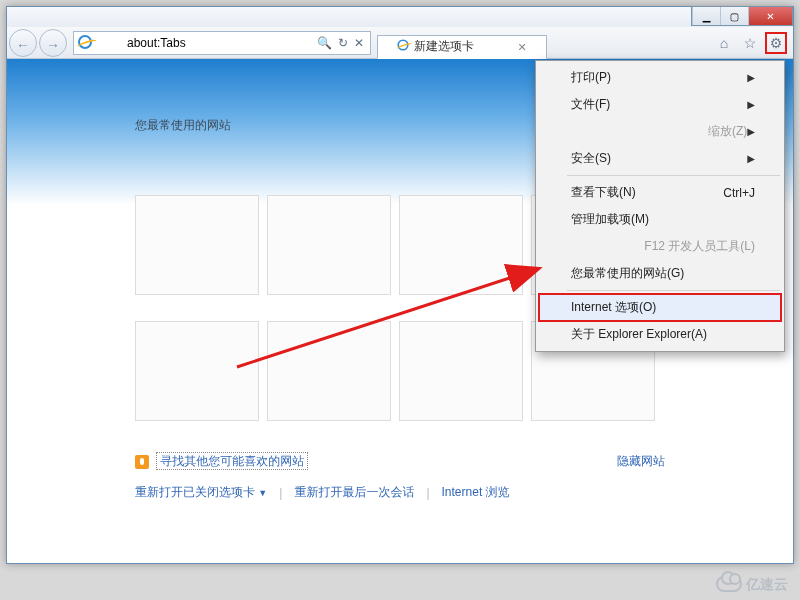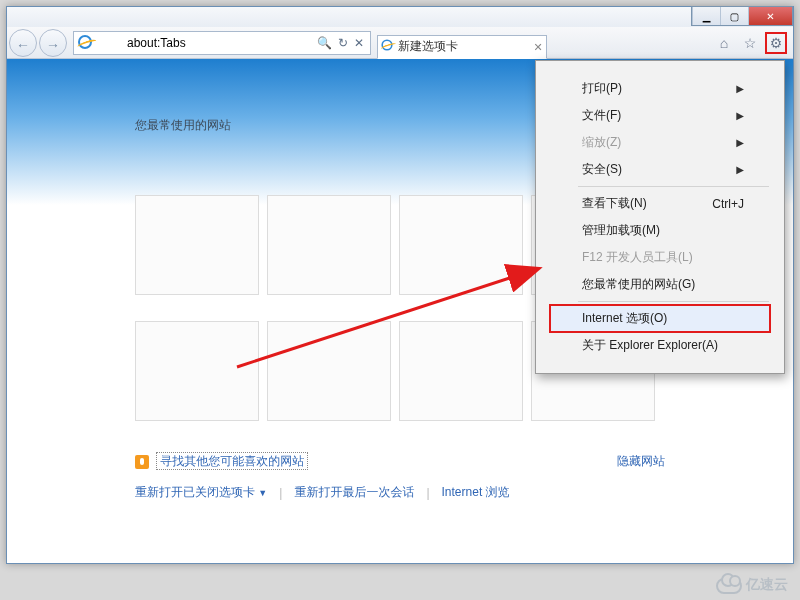--- a/index.html
+++ b/index.html
@@ -8,21 +8,21 @@
   .titlebar { height: 20px; background: linear-gradient(#f6f8fb,#e8edf4); position: relative; }
   .win-controls { position: absolute; right: 0; top: -1px; display: flex; border: 1px solid #7a95b0; }
   .wbtn { width: 28px; height: 18px; display: flex; align-items: center; justify-content: center; font-size: 10px; background: linear-gradient(#f0f3f7,#dbe3ee); border-left: 1px solid #b6c5d7; cursor: pointer; }
   .wbtn.close { background: linear-gradient(#e26f6f,#c43a2f); color: #fff; width: 44px; }
   .navbar { height: 32px; background: linear-gradient(#f7f8fa,#e7ebf1); border-bottom: 1px solid #b9c6d6; display: flex; align-items: center; padding: 0 2px; gap: 2px; }
   .navbtn { width: 28px; height: 28px; border-radius: 50%; border: 1px solid #b0bdd0; background: linear-gradient(#f7f9fc,#e1e8f1); display: flex; align-items: center; justify-content: center; color: #7a8fa8; font-size: 14px; cursor: pointer; }
   .addr { flex: 1; display: flex; align-items: center; background: #fff; border: 1px solid #a9b9cd; height: 24px; margin: 0 4px; gap: 29px; }
   .addr .ie { width: 16px; height: 16px; margin: 0 4px; }
   .addr input { flex: 1; border: none; outline: none; font-size: 12px; height: 20px; }
   .addr-tools { display: flex; align-items: center; gap: 6px; padding: 0 6px; color: #5b6e86; font-size: 12px; }
-  .tab { display: flex; align-items: center; background: #fff; border: 1px solid #a9b9cd; border-bottom: 1px solid #fff; height: 24px; padding: 0 2px; margin-right: 2px; gap: 4px; min-width: 170px; position: relative; top: 4px; }
+  .tab { display: flex; align-items: center; background: #fff; border: 1px solid #a9b9cd; border-bottom: 1px solid #fff; height: 24px; padding: 0 18px; margin-right: 2px; gap: 4px; min-width: 170px; position: relative; top: 4px; }
   .tab-title { font-size: 12px; color: #333; flex: 1; }
   .tab-close { width: 12px; height: 12px; color: #888; font-size: 11px; cursor: pointer; text-align: center; }
   .side-icons { display: flex; gap: 4px; padding: 0 4px; }
   .side-icons .sbtn { width: 22px; height: 22px; display: flex; align-items: center; justify-content: center; color: #68758a; cursor: pointer; font-size: 14px; }
   .gear-wrap { border: 2px solid #e21b1b; }
   .content { position: relative; height: calc(100% - 52px); background: #fff; overflow: hidden; }
   .hero { height: 146px; background: linear-gradient(#1e7ecf,#69b0e8 40%, #ffffff); padding: 58px 0 0 128px; }
   .hero h2 { font-size: 12px; font-weight: normal; color: #3d4b5a; }
   .tiles { padding: 0 128px; }
   .tile-row { display: flex; gap: 8px; margin-bottom: 8px; }
@@ -31,31 +31,31 @@
   .links1 { padding: 24px 128px 8px; display: flex; justify-content: space-between; font-size: 12px; }
   .links1 a.left { color: #3066b5; border: 1px dotted #888; padding: 1px 3px; text-decoration: none; }
   .bulb { width: 14px; height: 14px; background: #f59a1f; display: inline-block; vertical-align: middle; margin-right: 4px; border-radius: 2px; position: relative; }
   .bulb::after{content:"";position:absolute;left:5px;top:3px;width:4px;height:7px;background:#fff;border-radius:2px;}
   .links1 .right { color: #3066b5; cursor: pointer; }
   .links2 { padding: 6px 128px; font-size: 12px; color: #3066b5; display: flex; gap: 12px; align-items: center; }
   .links2 span.sep { color: #bbb; }
   .links2 span.drop { color: #3066b5; cursor: pointer; }
   .links2 .caret{font-size:9px;color:#3066b5;}
   
-  .menu { position: absolute; right: 8px; top: 53px; width: 250px; background: #f2f2f2; border: 1px solid #9a9a9a; box-shadow: 2px 4px 10px rgba(0,0,0,.35); z-index: 20; padding: 14px; }
+  .menu { position: absolute; right: 8px; top: 53px; width: 250px; background: #f2f2f2; border: 1px solid #9a9a9a; box-shadow: 2px 4px 10px rgba(0,0,0,.35); z-index: 20; padding: 3px; }
   .mi { display: flex; align-items: center; justify-content: space-between; padding: 5px 26px 5px 32px; font-size: 12px; color: #222; cursor: pointer; }
-  .mi.disabled { color: #9c9c9c; cursor: default; }
+  .mi.disabled { color: #9c9c9c; cursor: default; justify-content: flex-end; }
   .mi .arrow { font-size: 10px; color: #333; }
   .msep { height: 1px; background: #d3d3d3; margin: 3px 1px 3px 28px; }
   .mi.highlight { outline: 2px solid #e21b1b; outline-offset: -1px; background: #e6eefb; }
   
   .anno { position: absolute; left: 0; top: 0; width: 100%; height: 100%; pointer-events: none; z-index: 30; }
   .ie-logo{display:inline-block;width:14px;height:14px;border:2px solid #2f8ad8;border-radius:50%;position:relative;}
   .ie-logo::after{content:"";position:absolute;left:-3px;top:4px;width:20px;height:4px;border-top:2px solid #f5b321;border-radius:50%;transform:rotate(-18deg);}
-  .watermark{position:absolute;right:12px;bottom:6px;font-size:14px;color:#b8bfc6;font-weight:bold;display:flex;align-items:flex-end;gap:4px;margin-top:32px;}
+  .watermark{position:absolute;right:12px;bottom:6px;font-size:14px;color:#b8bfc6;font-weight:bold;display:flex;align-items:flex-start;gap:4px;margin-top:32px;}
   .watermark .cloud{width:26px;height:16px;border:2px solid #b8bfc6;border-radius:10px;position:relative;}
   .watermark .cloud::before{content:"";position:absolute;width:10px;height:10px;border:2px solid #b8bfc6;border-radius:50%;top:-7px;left:3px;background:#d8d8d8;}
   .watermark .cloud::after{content:"";position:absolute;width:8px;height:8px;border:2px solid #b8bfc6;border-radius:50%;top:-5px;left:11px;background:#d8d8d8;}
 </style>
 </head>
 <body>
 
 <div class="window">
   <div class="titlebar">
     <div class="win-controls">

